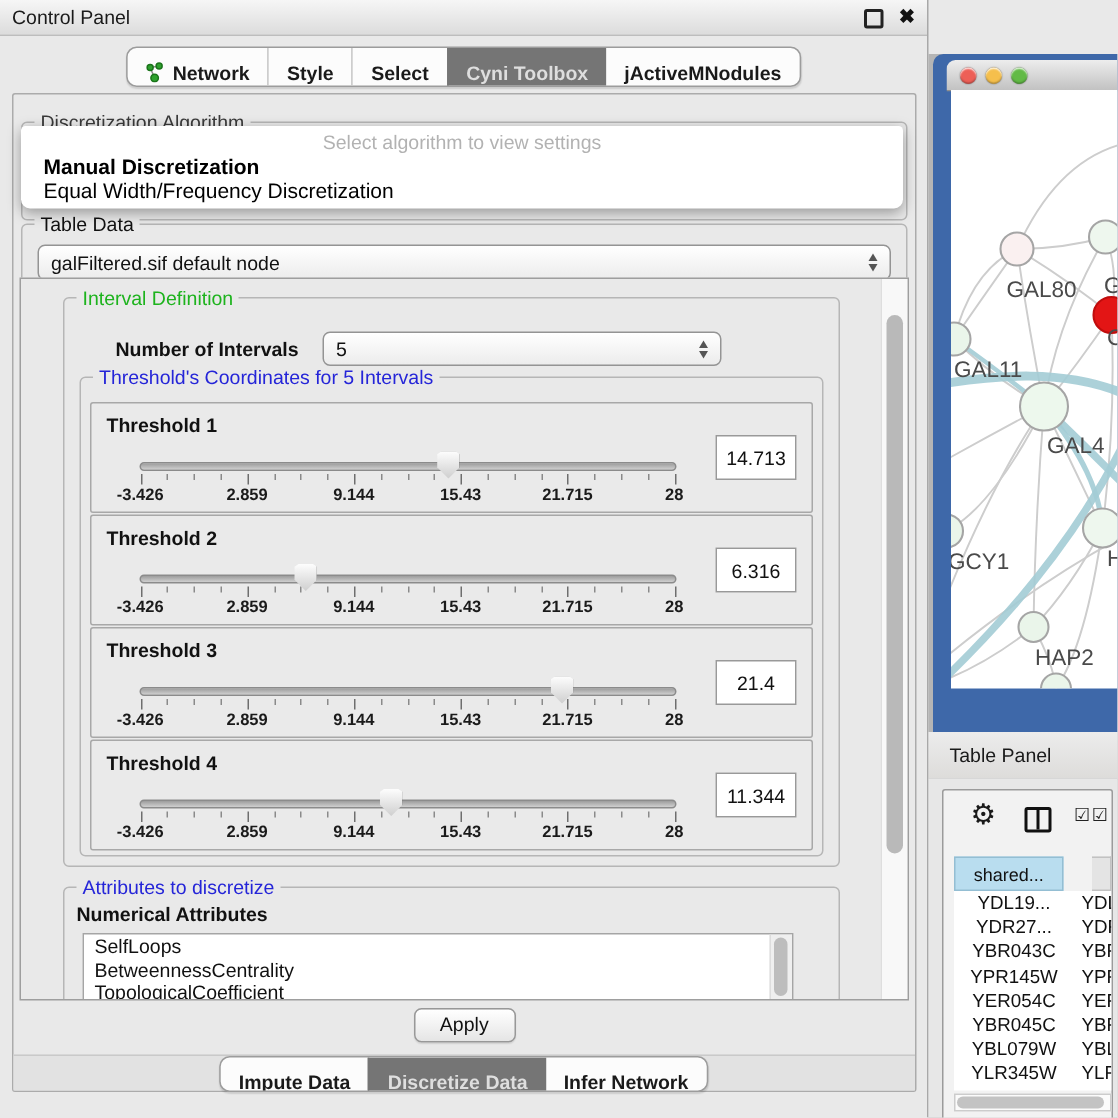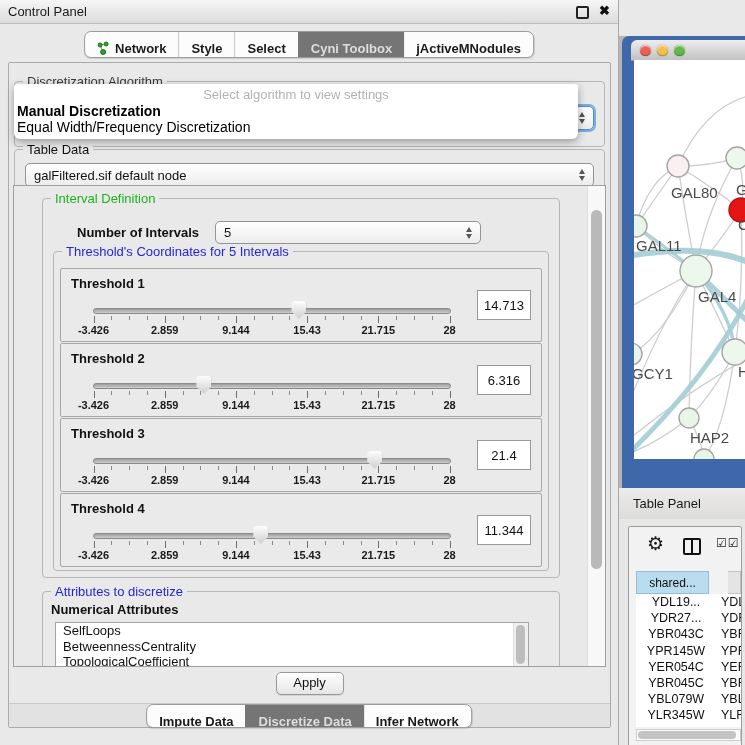--- a/index.html
+++ b/index.html
@@ -33,21 +33,21 @@
   #algo-group{left:5px;top:18px;right:5px;height:64px;}
   #algo-group .group-label{color:#3a3a3a;}
   .combo{position:absolute;border:1px solid #949494;border-radius:5px;background:linear-gradient(#ffffff,#ececec);
     font-size:13px;color:#111;display:flex;align-items:center;padding:0 24px 0 8px;box-sizing:border-box;}
   .spin{position:absolute;right:7px;top:50%;margin-top:-6px;width:7px;height:12px;}
   .spin::before{content:"";position:absolute;top:0;left:0;border-left:3.5px solid transparent;border-right:3.5px solid transparent;border-bottom:5px solid #555;}
   .spin::after{content:"";position:absolute;bottom:0;left:0;border-left:3.5px solid transparent;border-right:3.5px solid transparent;border-top:5px solid #555;}
   #algo-combo{left:10px;top:24px;right:10px;height:24px;border:1px solid #4f8fd0;box-shadow:0 0 0 2px #79aede;}
 
   #algo-popup{position:absolute;left:14px;top:84px;width:564px;z-index:30;background:#fff;
-    border-radius:3px 3px 6px 6px;box-shadow:0 3px 9px rgba(0,0,0,.35);padding:3px 0 4px;}
+    border-radius:3px 3px 6px 6px;box-shadow:0 3px 9px rgba(0,0,0,.35);padding:3px 12px 4px;}
   .popup-placeholder{text-align:center;color:#b2b2b2;font-size:13px;height:16px;line-height:16px;}
   .popup-option{font-size:14px;height:16px;line-height:16px;padding:0 3px;color:#000;}
   .popup-option.first{font-weight:bold;}
 
   #table-data-group{left:5px;top:86px;right:5px;height:45px;}
   #table-data-group .group-label{color:#111;}
   #table-data-combo{left:10px;top:13px;right:10px;height:24px;}
 
   #main-panel{position:absolute;left:4px;top:122px;width:591px;height:480px;border:1px solid #9e9e9e;background:#e9e9e9;overflow:hidden;}
   #main-scrollbar{position:absolute;right:0;top:0;width:17px;height:480px;background:#f8f8f8;border-left:1px solid #dedede;}

